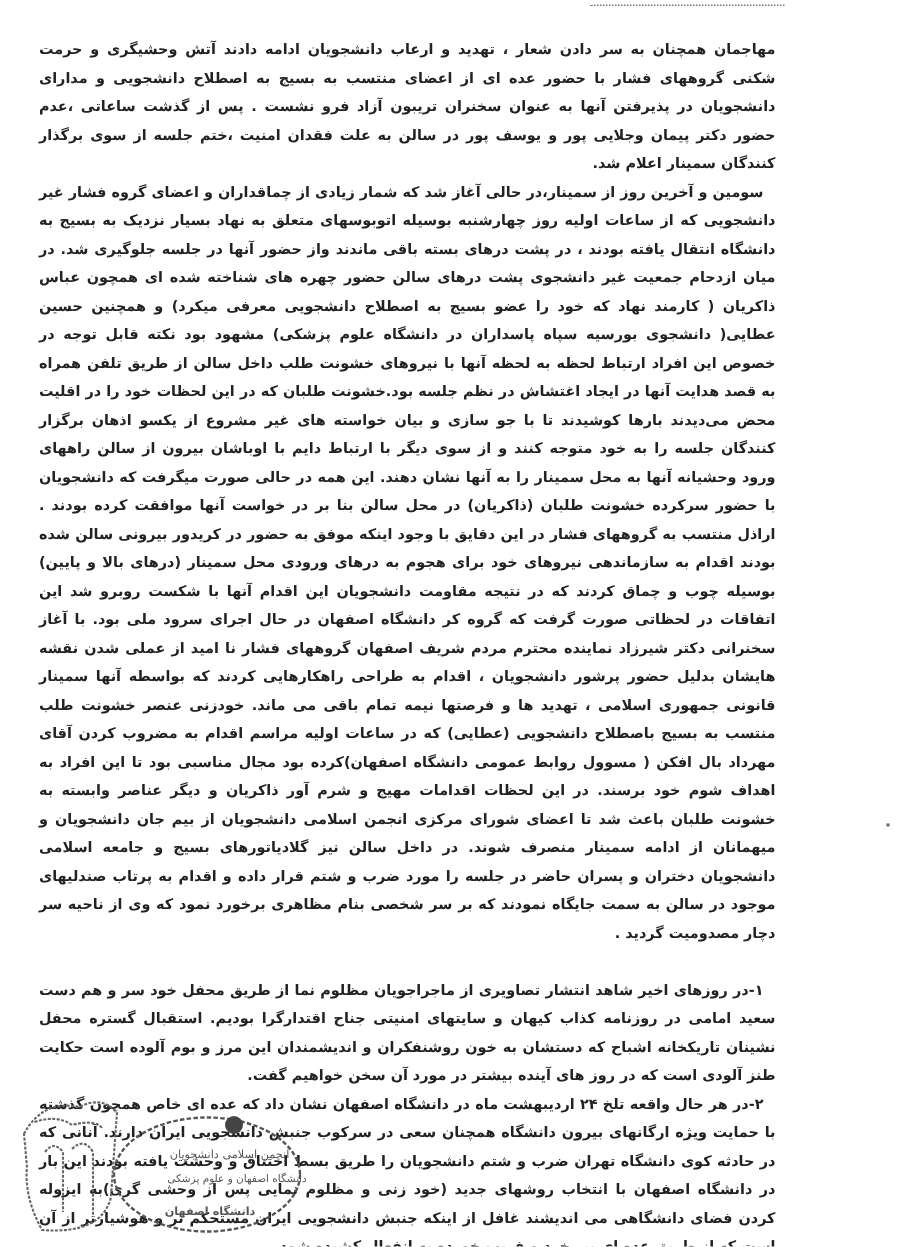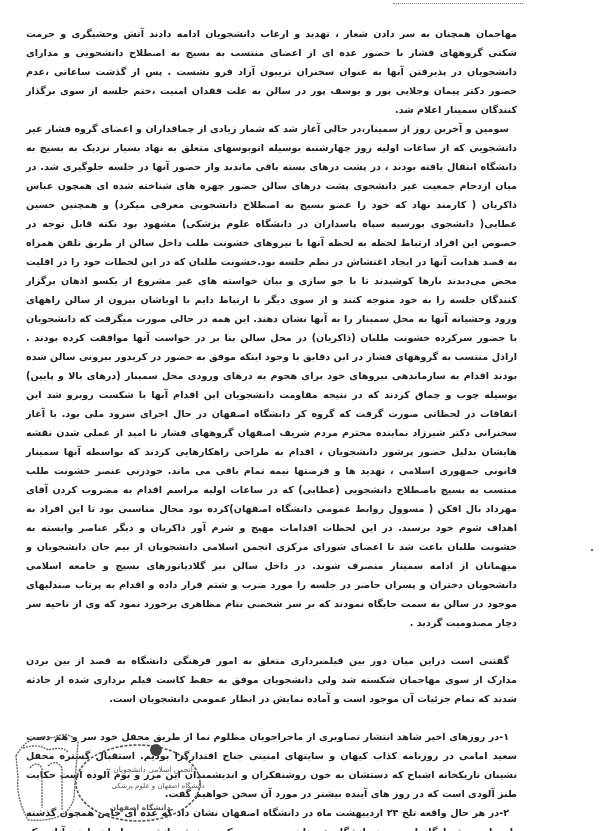--- a/index.html
+++ b/index.html
@@ -29,21 +29,20 @@
     }
   </style>
 </head>
 <body>
 
 <div class="page">
   <div class="top-mark"></div>
   <div class="content">
     <p class="para">مهاجمان همچنان به سر دادن شعار ، تهدید و ارعاب دانشجویان ادامه دادند آتش وحشیگری و حرمت شکنی گروههای فشار با حضور عده ای از اعضای منتسب به بسیج به اصطلاح دانشجویی و مدارای دانشجویان در پذیرفتن آنها به عنوان سخنران تریبون آزاد فرو نشست . پس از گذشت ساعاتی ،عدم حضور دکتر پیمان وجلایی پور و یوسف پور در سالن به علت فقدان امنیت ،ختم جلسه از سوی برگذار کنندگان سمینار اعلام شد.</p>
     <p class="para indent">سومین و آخرین روز از سمینار،در حالی آغاز شد که شمار زیادی از چماقداران و اعضای گروه فشار غیر دانشجویی که از ساعات اولیه روز چهارشنبه بوسیله اتوبوسهای متعلق به نهاد بسیار نزدیک به بسیج به دانشگاه انتقال یافته بودند ، در پشت درهای بسته باقی ماندند واز حضور آنها در جلسه جلوگیری شد. در میان ازدحام جمعیت غیر دانشجوی پشت درهای سالن حضور چهره های شناخته شده ای همچون عباس ذاکریان ( کارمند نهاد که خود را عضو بسیج به اصطلاح دانشجویی معرفی میکرد) و همچنین حسین عطایی( دانشجوی بورسیه سپاه پاسداران در دانشگاه علوم پزشکی) مشهود بود نکته قابل توجه در خصوص این افراد ارتباط لحظه به لحظه آنها با نیروهای خشونت طلب داخل سالن از طریق تلفن همراه به قصد هدایت آنها در ایجاد اغتشاش در نظم جلسه بود.خشونت طلبان که در این لحظات خود را در اقلیت محض می‌دیدند بارها کوشیدند تا با جو سازی و بیان خواسته های غیر مشروع از یکسو اذهان برگزار کنندگان جلسه را به خود متوجه کنند و از سوی دیگر با ارتباط دایم با اوباشان بیرون از سالن راههای ورود وحشیانه آنها به محل سمینار را به آنها نشان دهند. این همه در حالی صورت میگرفت که دانشجویان با حضور سرکرده خشونت طلبان (ذاکریان) در محل سالن بنا بر در خواست آنها موافقت کرده بودند . اراذل منتسب به گروههای فشار در این دقایق با وجود اینکه موفق به حضور در کریدور بیرونی سالن شده بودند اقدام به سازماندهی نیروهای خود برای هجوم به درهای ورودی محل سمینار (درهای بالا و پایین) بوسیله چوب و چماق کردند که در نتیجه مقاومت دانشجویان این اقدام آنها با شکست روبرو شد این اتفاقات در لحظاتی صورت گرفت که گروه کر دانشگاه اصفهان در حال اجرای سرود ملی بود. با آغاز سخنرانی دکتر شیرزاد نماینده محترم مردم شریف اصفهان گروههای فشار نا امید از عملی شدن نقشه هایشان بدلیل حضور پرشور دانشجویان ، اقدام به طراحی راهکارهایی کردند که بواسطه آنها سمینار قانونی جمهوری اسلامی ، تهدید ها و فرصتها نیمه تمام باقی می ماند. خودزنی عنصر خشونت طلب منتسب به بسیج باصطلاح دانشجویی (عطایی) که در ساعات اولیه مراسم اقدام به مضروب کردن آقای مهرداد بال افکن ( مسوول روابط عمومی دانشگاه اصفهان)کرده بود مجال مناسبی بود تا این افراد به اهداف شوم خود برسند. در این لحظات اقدامات مهیج و شرم آور ذاکریان و دیگر عناصر وابسته به خشونت طلبان باعث شد تا اعضای شورای مرکزی انجمن اسلامی دانشجویان از بیم جان دانشجویان و میهمانان از ادامه سمینار منصرف شوند. در داخل سالن نیز گلادیاتورهای بسیج و جامعه اسلامی دانشجویان دختران و پسران حاضر در جلسه را مورد ضرب و شتم قرار داده و اقدام به پرتاب صندلیهای موجود در سالن به سمت جایگاه نمودند که بر سر شخصی بنام مظاهری برخورد نمود که وی از ناحیه سر دچار مصدومیت گردید .</p>
-    <p class="para indent gap">گفتنی است دراین میان دور بین فیلمبرداری متعلق به امور فرهنگی دانشگاه به قصد از بین بردن مدارک از سوی مهاجمان شکسته شد ولی دانشجویان موفق به حفظ کاست فیلم برداری شده از حادثه شدند که تمام جزئیات آن موجود است و آماده نمایش در انظار عمومی دانشجویان است.</p>
     <p class="para indent gap">۱-در روزهای اخیر شاهد انتشار تصاویری از ماجراجویان مظلوم نما از طریق محفل خود سر و هم دست سعید امامی در روزنامه کذاب کیهان و سایتهای امنیتی جناح اقتدارگرا بودیم. استقبال گستره محفل نشینان تاریکخانه اشباح که دستشان به خون روشنفکران و اندیشمندان این مرز و بوم آلوده است حکایت طنز آلودی است که در روز های آینده بیشتر در مورد آن سخن خواهیم گفت.</p>
     <p class="para indent">۲-در هر حال واقعه تلخ ۲۴ اردیبهشت ماه در دانشگاه اصفهان نشان داد که عده ای خاص همچون گذشته با حمایت ویژه ارگانهای بیرون دانشگاه همچنان سعی در سرکوب جنبش دانشجویی ایران دارند. آنانی که در حادثه کوی دانشگاه تهران ضرب و شتم دانشجویان را طریق بسط اختناق و وحشت یافته بودند این بار در دانشگاه اصفهان با انتخاب روشهای جدید (خود زنی و مظلوم نمایی پس از وحشی گری)به ایزوله کردن فضای دانشگاهی می اندیشند غافل از اینکه جنبش دانشجویی ایران مستحکم تر و هوشیارتر از آن است که از طریق عده ای بی خرد و فریب خورده به انفعال کشیده شود.</p>
   </div>
   <div class="side-dot"></div>
 
   <svg class="stamp" viewBox="0 0 200 100">
     <g fill="none" stroke="#666" stroke-width="1.4" stroke-dasharray="2 1">
       <path d="M8 28 Q20 5 45 10 Q60 2 70 14 Q68 40 66 70 Q60 95 20 92 Q8 70 10 50 Z"></path>
       <path d="M22 40 Q28 32 34 40 L34 80 M40 38 Q48 30 54 40 L54 82"></path>
       <path d="M15 20 Q30 15 40 22 Q55 18 60 24"></path>

